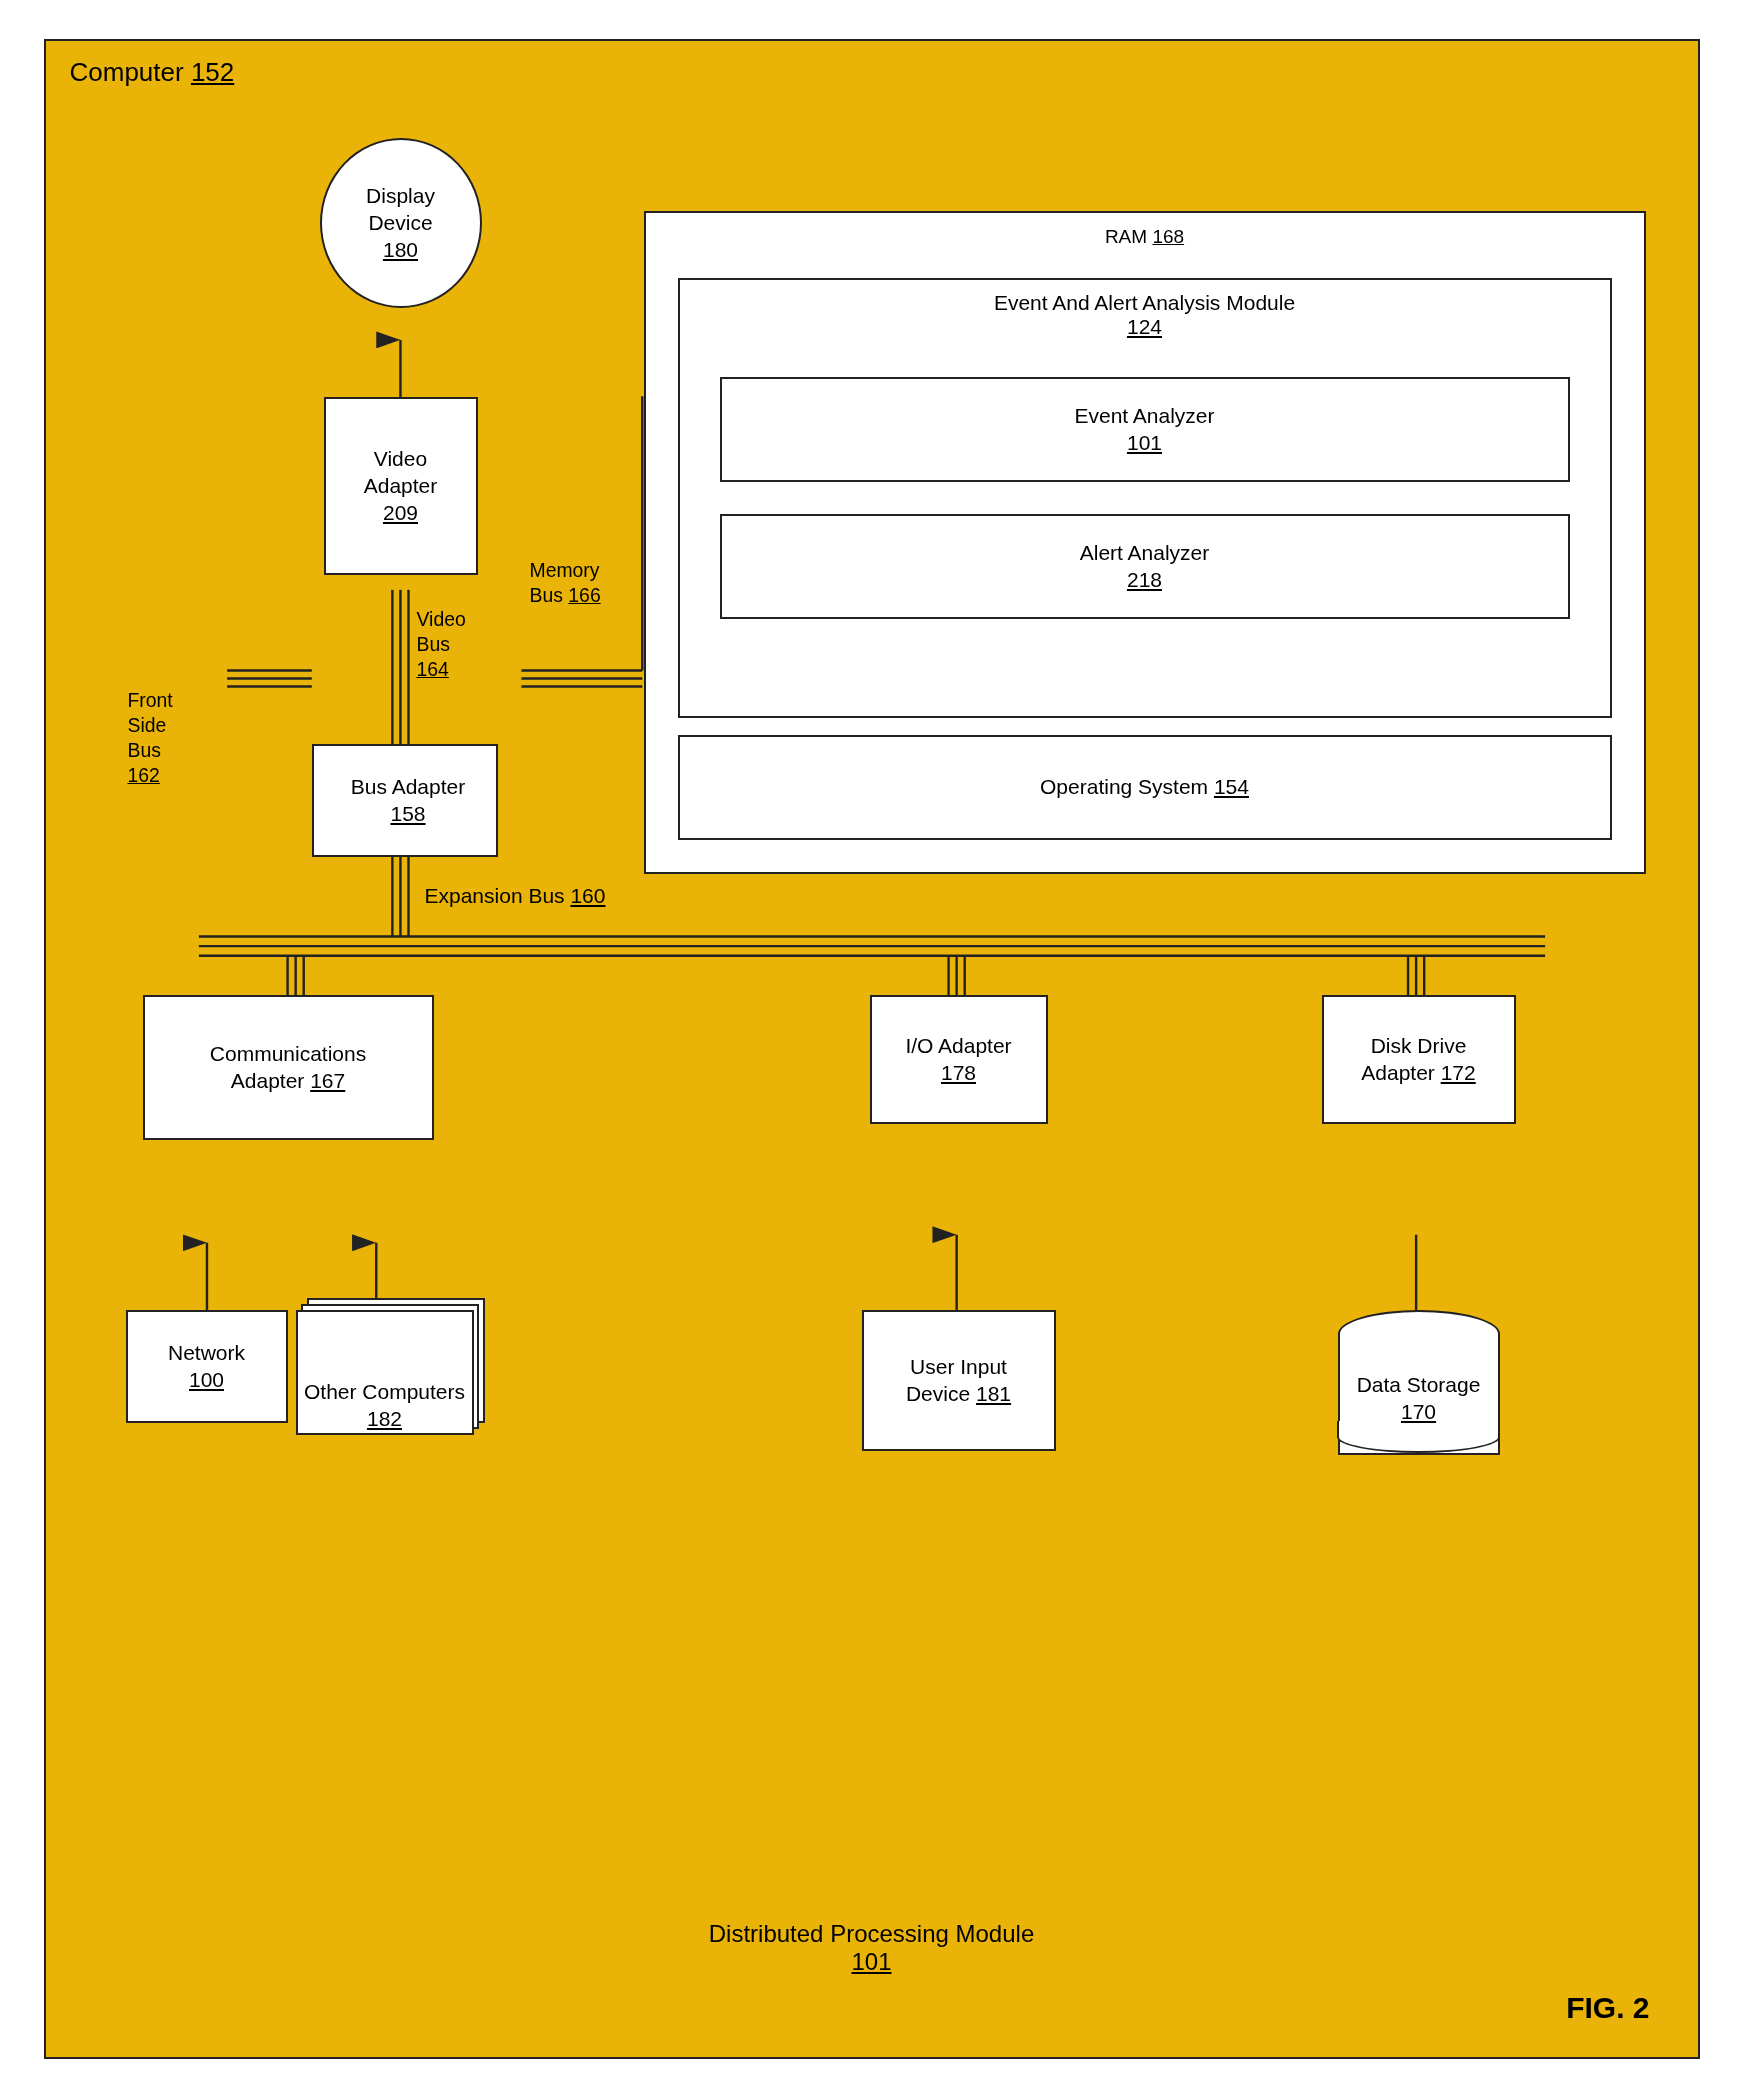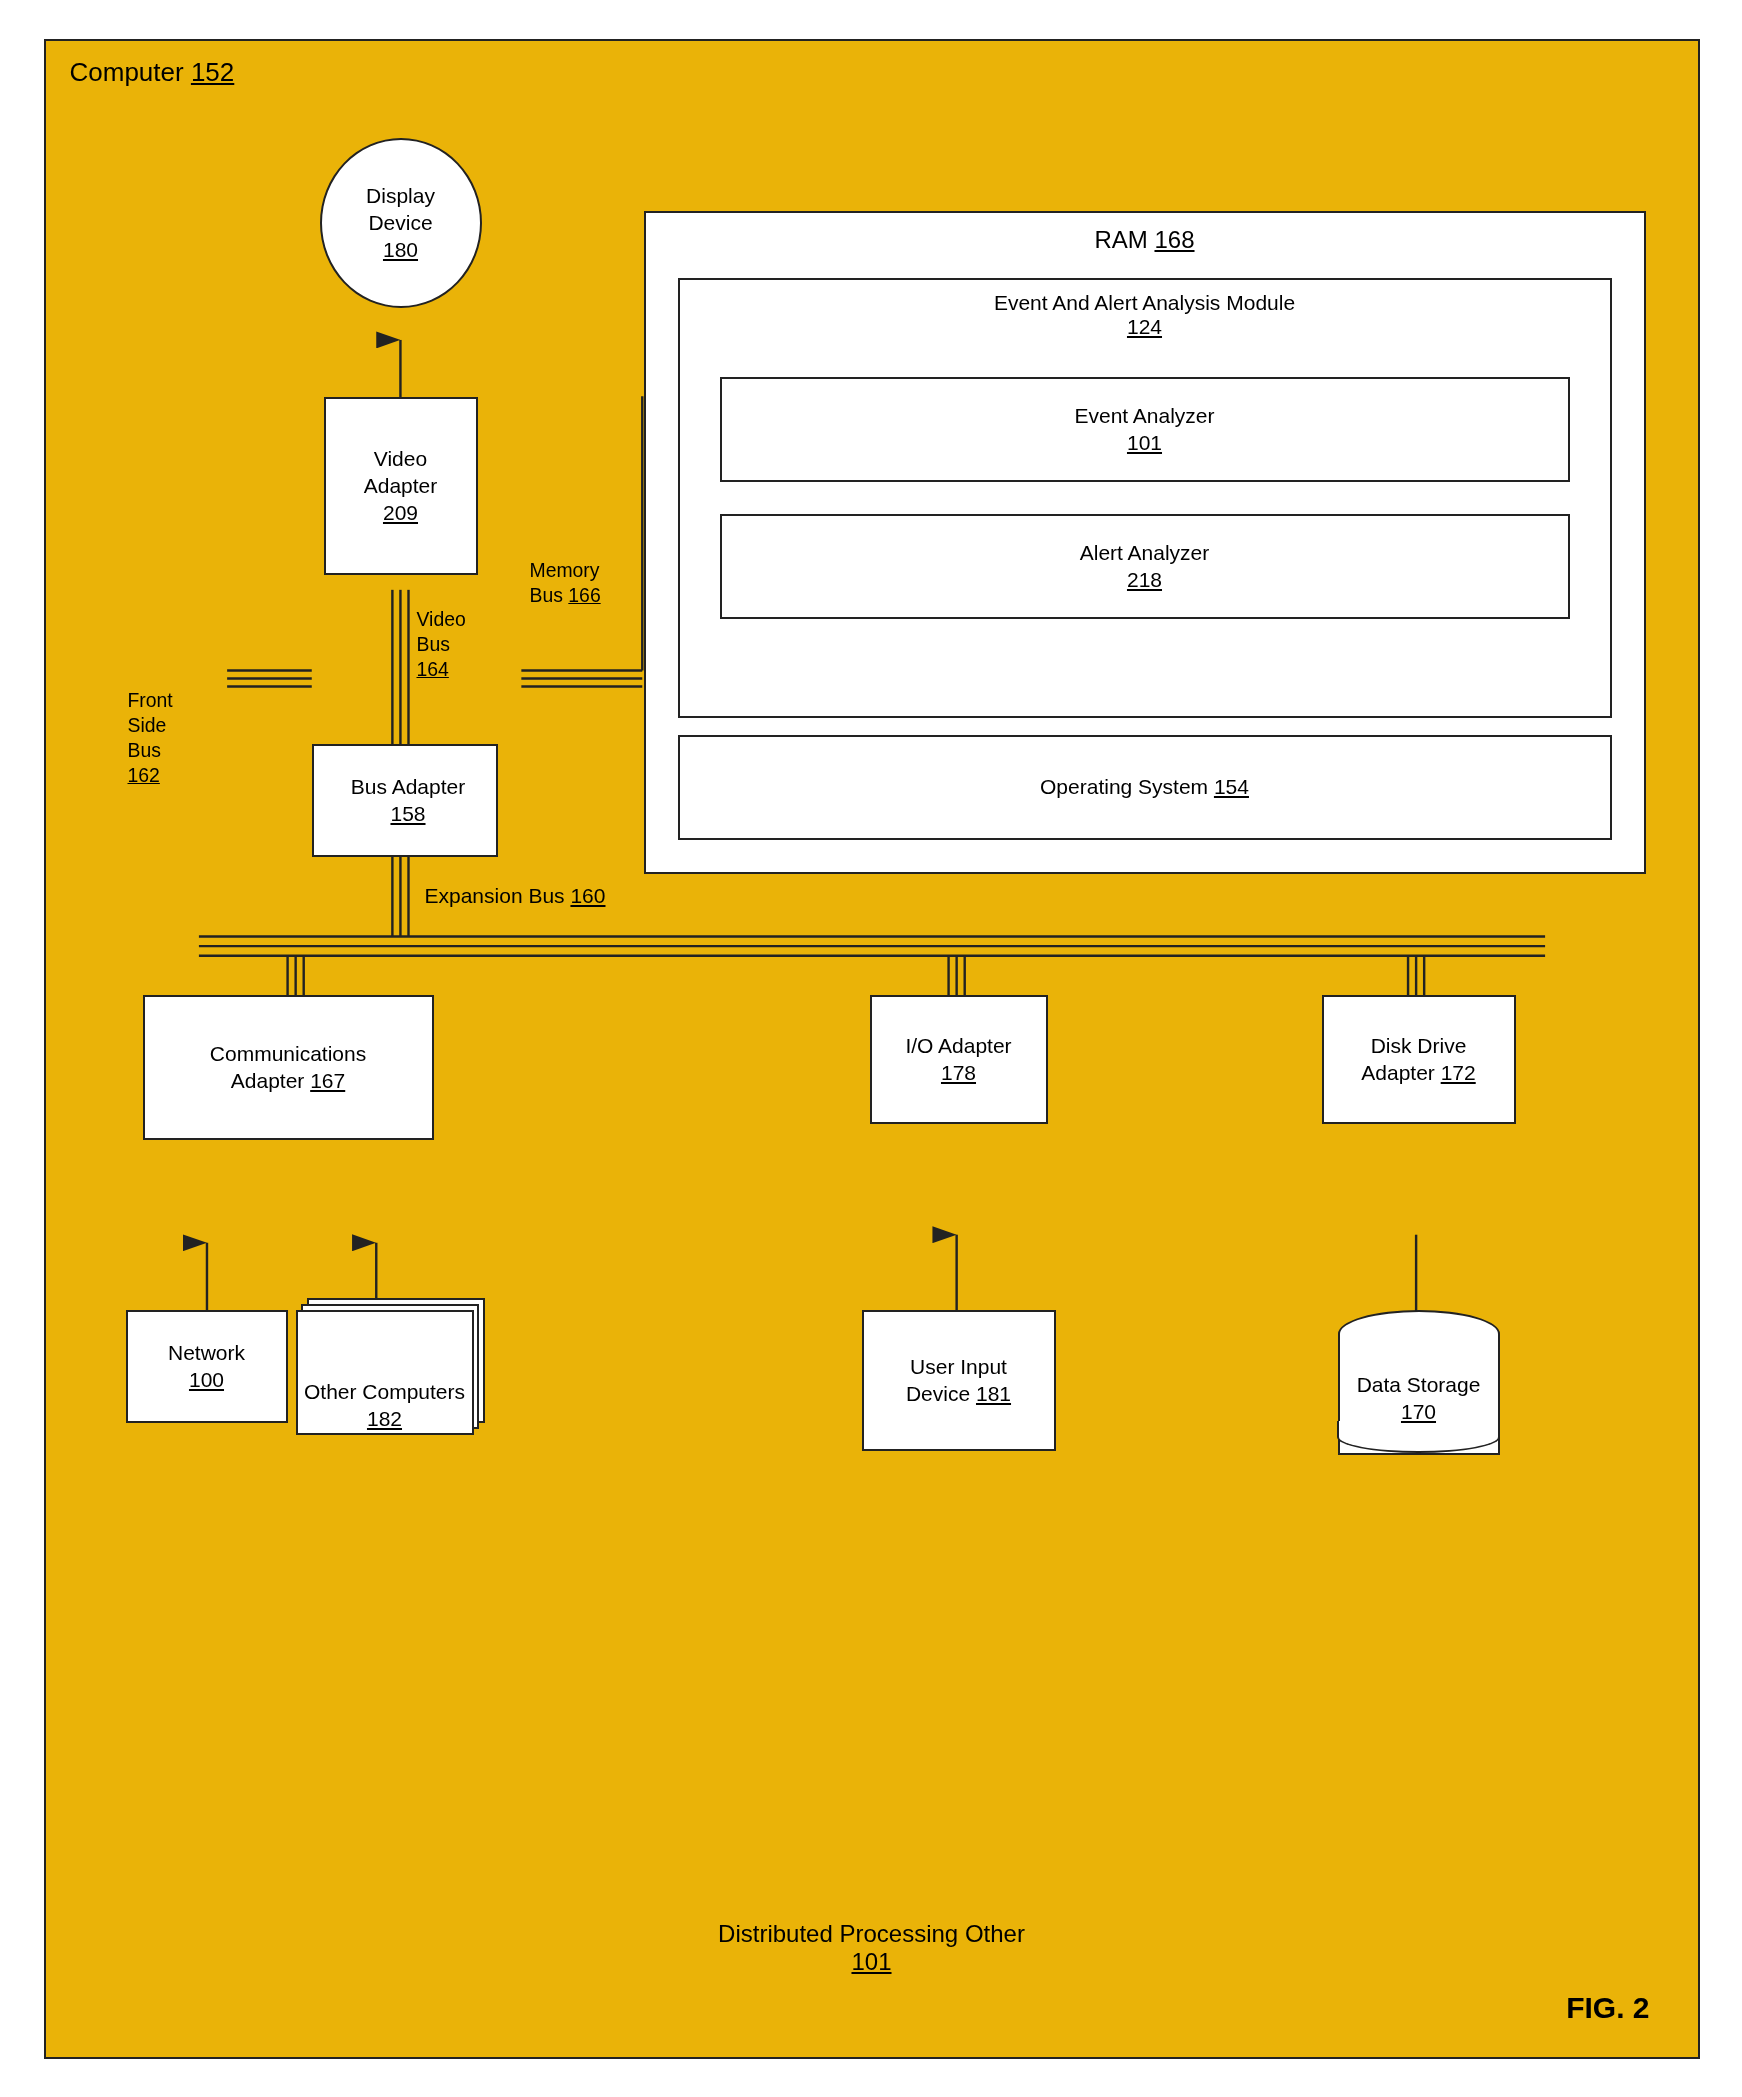--- a/index.html
+++ b/index.html
@@ -165,21 +165,21 @@
   </style>
 </head>
 <body>
 
 <div class="page">
   <div class="computer-label">
     Computer <span class="underline">152</span>
   </div>
   <div class="fig-label">FIG. 2</div>
   <div class="distributed-label">
-    <span>Distributed Processing Other</span><br>
+    <span>Distributed Processing Module</span><br>
     <span class="underline">101</span>
   </div>
 
   <div class="diagram">
 
     <svg class="svg-overlay" viewBox="0 0 1970 2200" xmlns="http://www.w3.org/2000/svg">
       <defs>
         <marker id="arrowhead" markerWidth="10" markerHeight="7" refX="10" refY="3.5" orient="auto">
           <polygon points="0 0, 10 3.5, 0 7" fill="#222"></polygon>
         </marker>
@@ -264,21 +264,21 @@
     <div class="box" style="left:234px; top:638px; width:186px; height:113px;padding-left:7px;">
       <span>Bus Adapter<br><span class="underline">158</span></span>
     </div>
 
     <div class="bus-label" style="left:347px; top:776px; font-size:21px;">
       Expansion Bus <span class="underline">160</span>
     </div>
 
     <div class="ram-box" style="left:566px; top:105px; width:1002px; height:663px; border:2.4px solid #222;">
 
-      <div style="position:absolute; top:13px; left:50%; transform:translateX(-50%); font-size:24px; white-space:nowrap;">
+      <div style="position:absolute; top:13px; left:50%; transform:translateX(-50%); font-size:19px; white-space:nowrap;">
         RAM <span class="underline">168</span>
       </div>
 
       <div style="position:absolute; top:65px; left:32px; right:32px; bottom:154px; border:2.4px solid #222;">
         <div style="position:absolute; top:11.3px; left:0; right:0; text-align:center; font-size:21px;">
           Event And Alert Analysis Module<br><span class="underline">124</span>
         </div>
 
         <div class="box" style="left:40px; top:97px; right:40px; height:105px; position:absolute;">
           <span>Event Analyzer<br><span class="underline">101</span></span>

